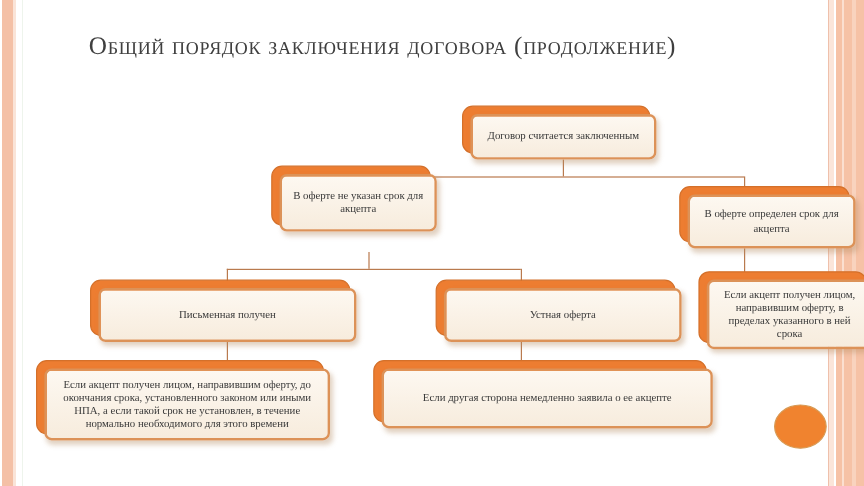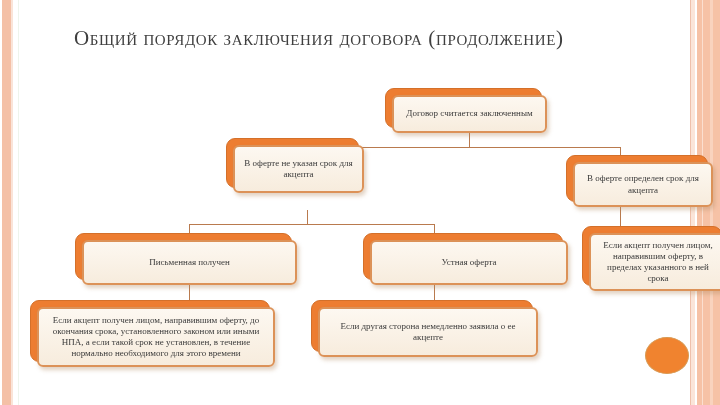--- a/index.html
+++ b/index.html
@@ -130,21 +130,21 @@
       </div>
   </div>
 
   <div class="node" style="left:37px;top:307px;width:238px;height:60px;">
     <div class="node-back"></div>
     <div class="node-body">
         <span>Если акцепт получен лицом, направившим оферту, до окончания срока, установленного законом или иными НПА, а если такой срок не установлен, в течение нормально необходимого для этого времени</span>
       </div>
   </div>
 
-  <div class="node" style="left:318px;top:307px;width:220px;height:50px;">
+  <div class="node" style="left:318px;top:307px;width:276px;height:50px;">
     <div class="node-back"></div>
     <div class="node-body">
         <span>Если другая сторона немедленно заявила о ее акцепте</span>
       </div>
   </div>
 
   <div class="accent-ellipse"></div>
 
 </div>
 

